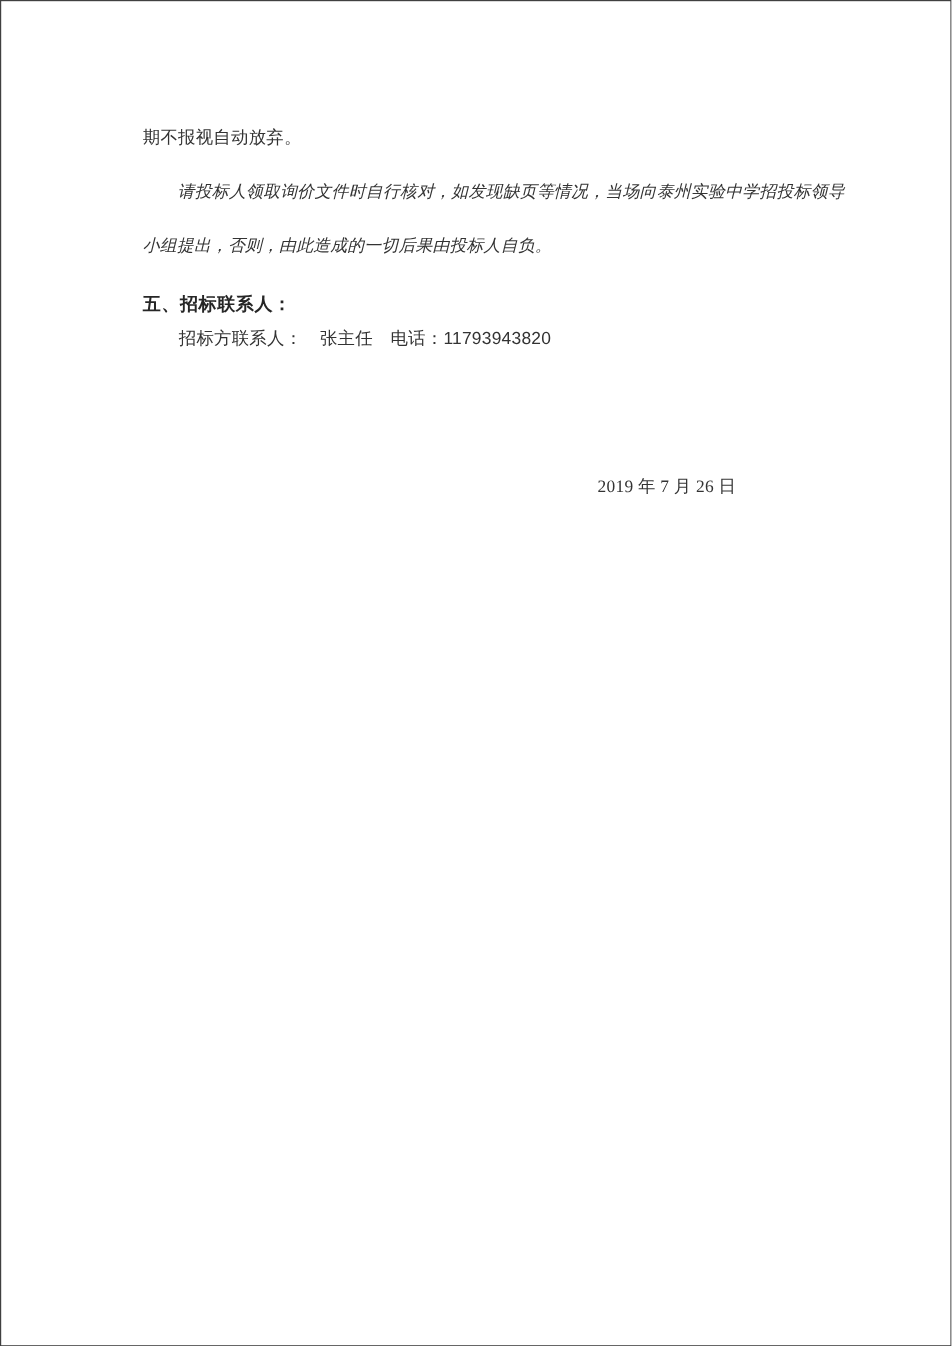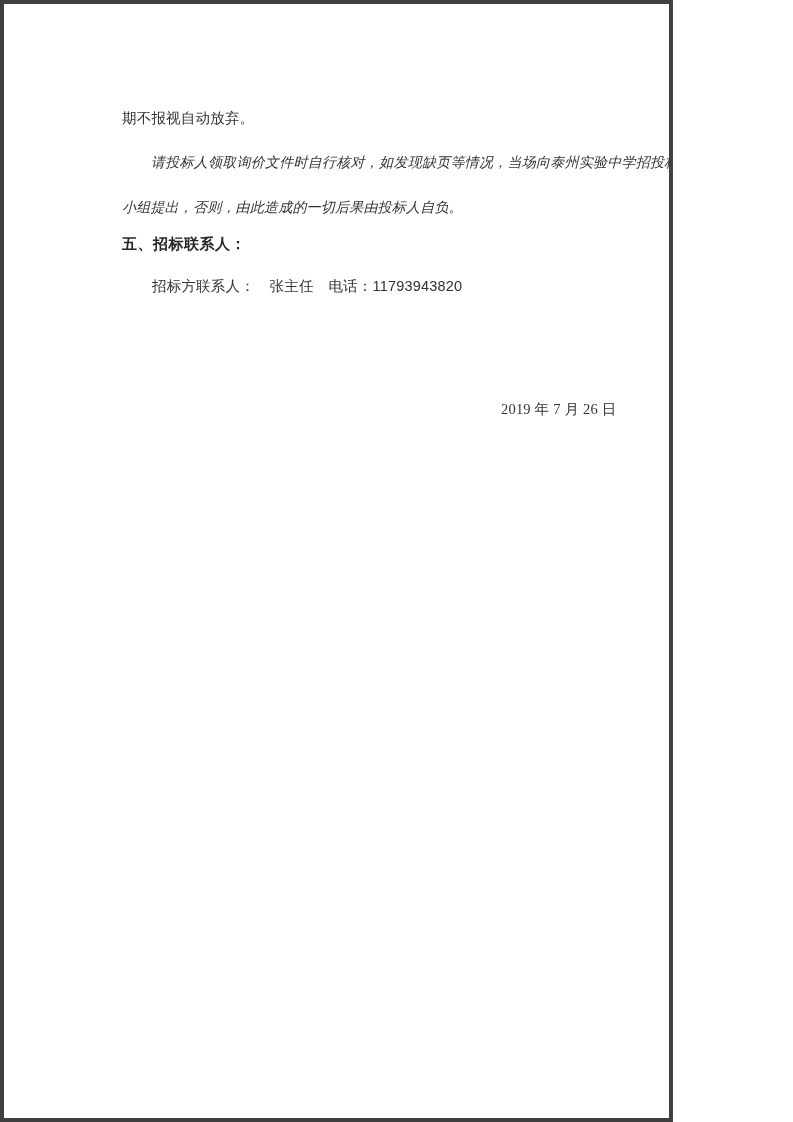--- a/index.html
+++ b/index.html
@@ -2,25 +2,25 @@
 <html><head>
 <meta charset="utf-8">
 <style>
   html, body {
     margin: 0;
     padding: 0;
     background: #ffffff;
   }
   .page {
     position: relative;
-    width: 673px;
+    width: 793px;
     height: 1122px;
     box-sizing: border-box;
     background: #ffffff;
-    border: 4px solid #404040;
+    border: 1px solid #404040;
     font-family: "Liberation Sans", sans-serif;
     color: #333333;
     overflow: hidden;
   }
   .line {
     position: absolute;
     font-size: 14.5px;
     line-height: 45px;
     white-space: pre;
     letter-spacing: 0.2px;
@@ -41,21 +41,21 @@
     font-size: 15px;
     line-height: 45px;
     font-weight: bold;
     color: #262626;
     white-space: pre;
     letter-spacing: 0.5px;
   }
   
   .pos-continuation { top: 92px;  left: 118px; }
   .pos-notice       { top: 136px; left: 118px; }
-  .pos-heading      { top: 217px; left: 118px; }
+  .pos-heading      { top: 230px; left: 118px; }
   .pos-contact      { top: 260px; left: 148px; }
   .pos-signature    { top: 343px; left: 452px; }
   .pos-date         { top: 383px; left: 497px; font-family: Liberation Serif, serif; }
 </style>
 </head>
 <body>
 
 <div class="page">
 
   <div class="line pos-continuation">期不报视自动放弃。</div>

